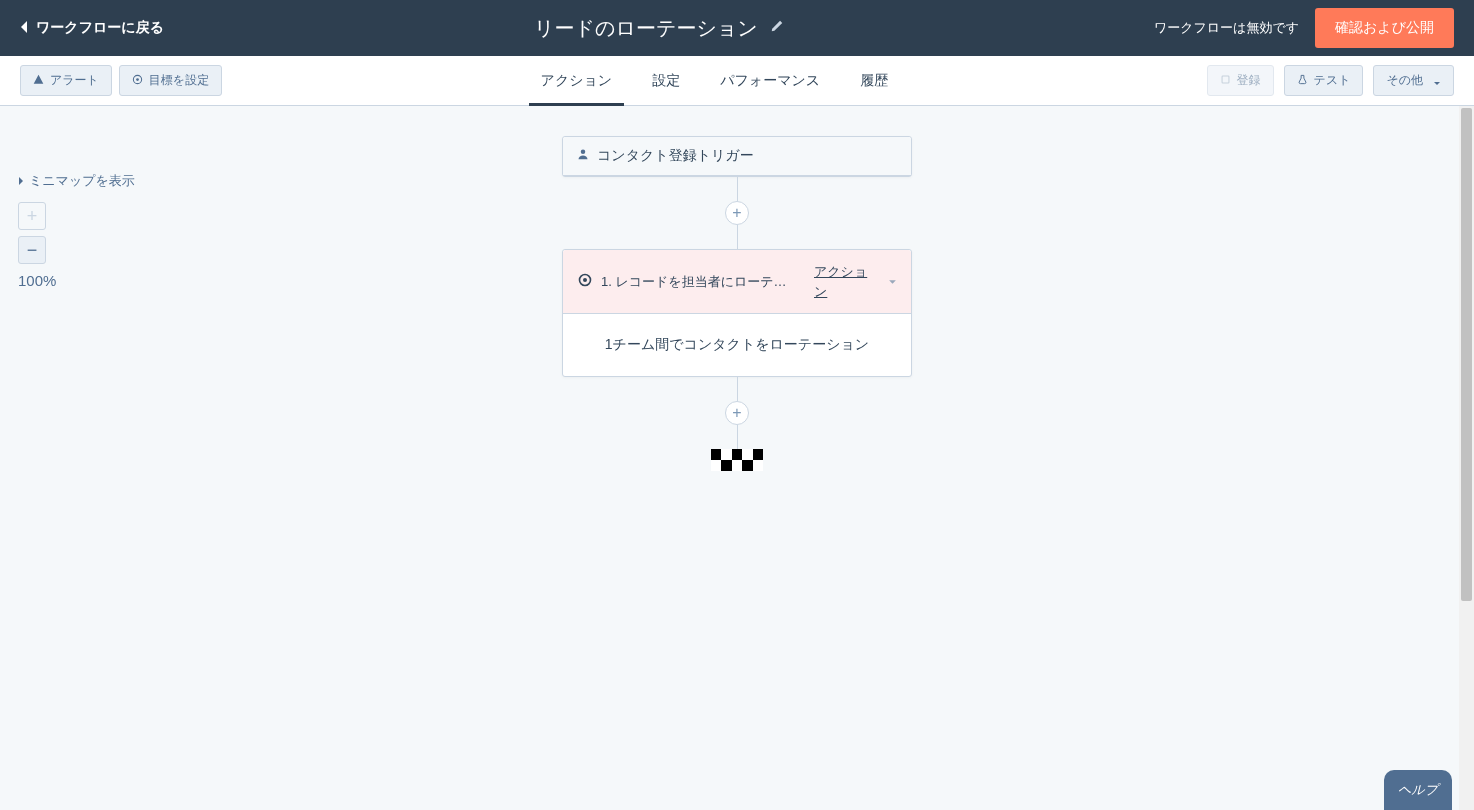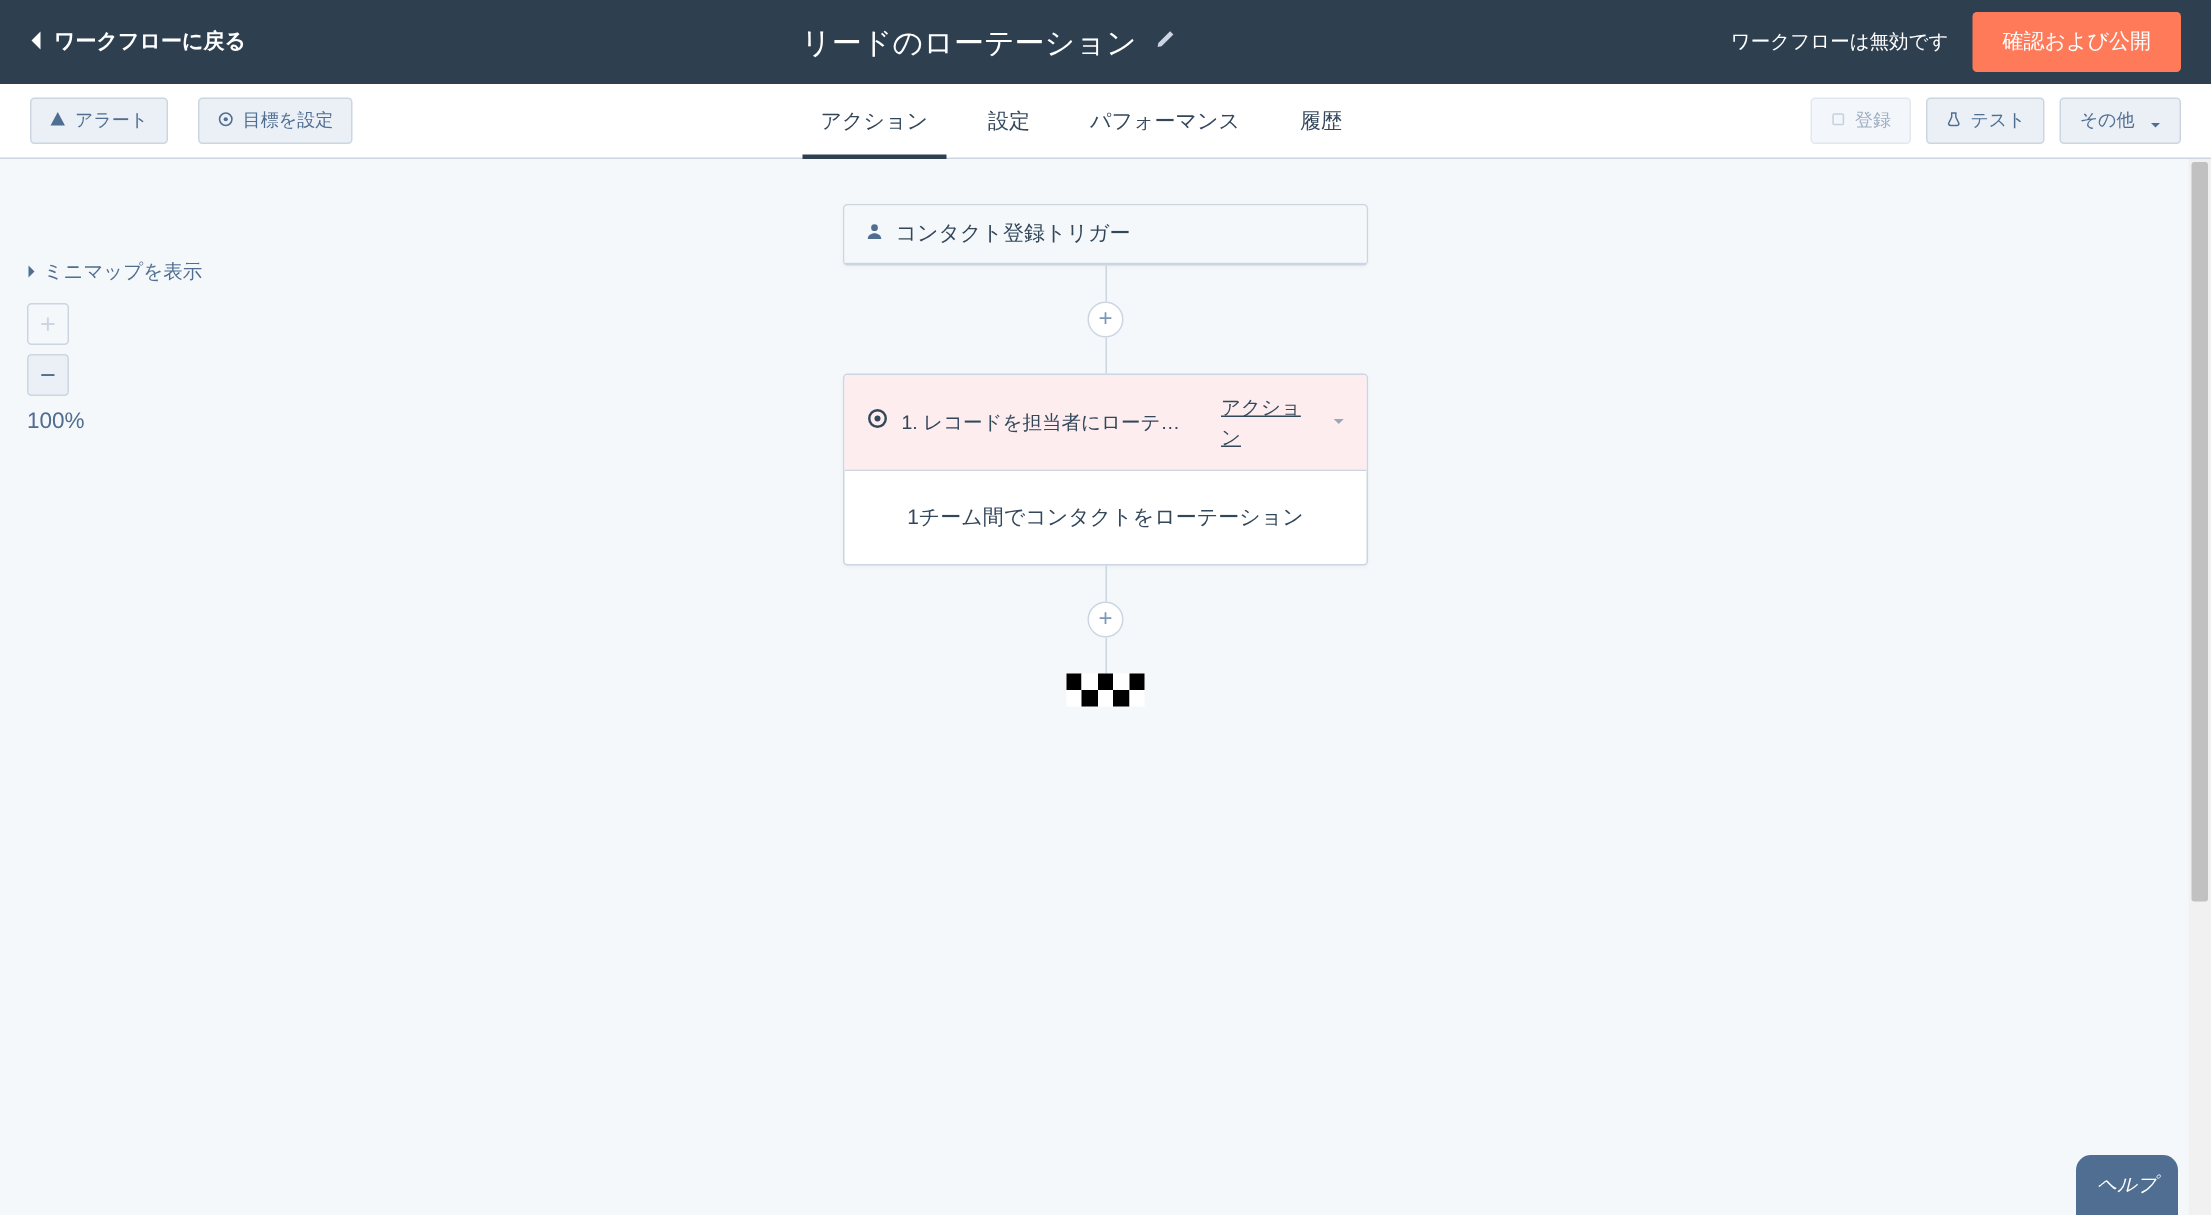--- a/index.html
+++ b/index.html
@@ -11,21 +11,21 @@
 .back-link svg { width: 8px; height: 14px; fill: #fff; }
 .topbar-center { flex: 1; display: flex; justify-content: center; align-items: center; gap: 12px; }
 .workflow-title { font-size: 20px; }
 .edit-icon { width: 14px; height: 14px; fill: #cbd6e2; cursor: pointer; }
 .topbar-right { display: flex; align-items: center; gap: 16px; }
 .status-text { font-size: 13px; }
 .publish-btn { background: #ff7a59; color: #fff; border: none; padding: 11px 20px; font-size: 14px; font-weight: 500; cursor: pointer; border-radius: 3px; }
 
 
 .secondbar { height: 50px; background: #fff; border-bottom: 1px solid #cbd6e2; display: flex; align-items: center; padding: 0 20px; }
-.secondbar-left { display: flex; gap: 20px; }
+.secondbar-left { display: flex; gap: 7px; }
 .util-btn { border: 1px solid #cbd6e2; background: #eaf0f6; color: #506e91; padding: 6px 12px; font-size: 12px; border-radius: 3px; display: inline-flex; align-items: center; gap: 6px; cursor: pointer; }
 .util-btn svg { width: 11px; height: 11px; fill: #506e91; }
 .tabs { flex: 1; display: flex; justify-content: center; gap: 40px; height: 100%; }
 .tab { height: 100%; display: flex; align-items: center; font-size: 14px; color: #33475b; cursor: pointer; position: relative; }
 .tab.active { color: #33475b; font-weight: 500; }
 .tab.active::after { content: ""; position: absolute; bottom: -1px; left: -12px; right: -12px; height: 3px; background: #2e3f50; }
 .secondbar-right { display: flex; gap: 10px; align-items: center; }
 .disabled-btn { opacity: .55; cursor: not-allowed; }
 .caret-down { width: 8px; height: 8px; display: inline-block; margin-left: 4px; }
 .caret-down svg { width: 8px; height: 8px; fill: #506e91; }

